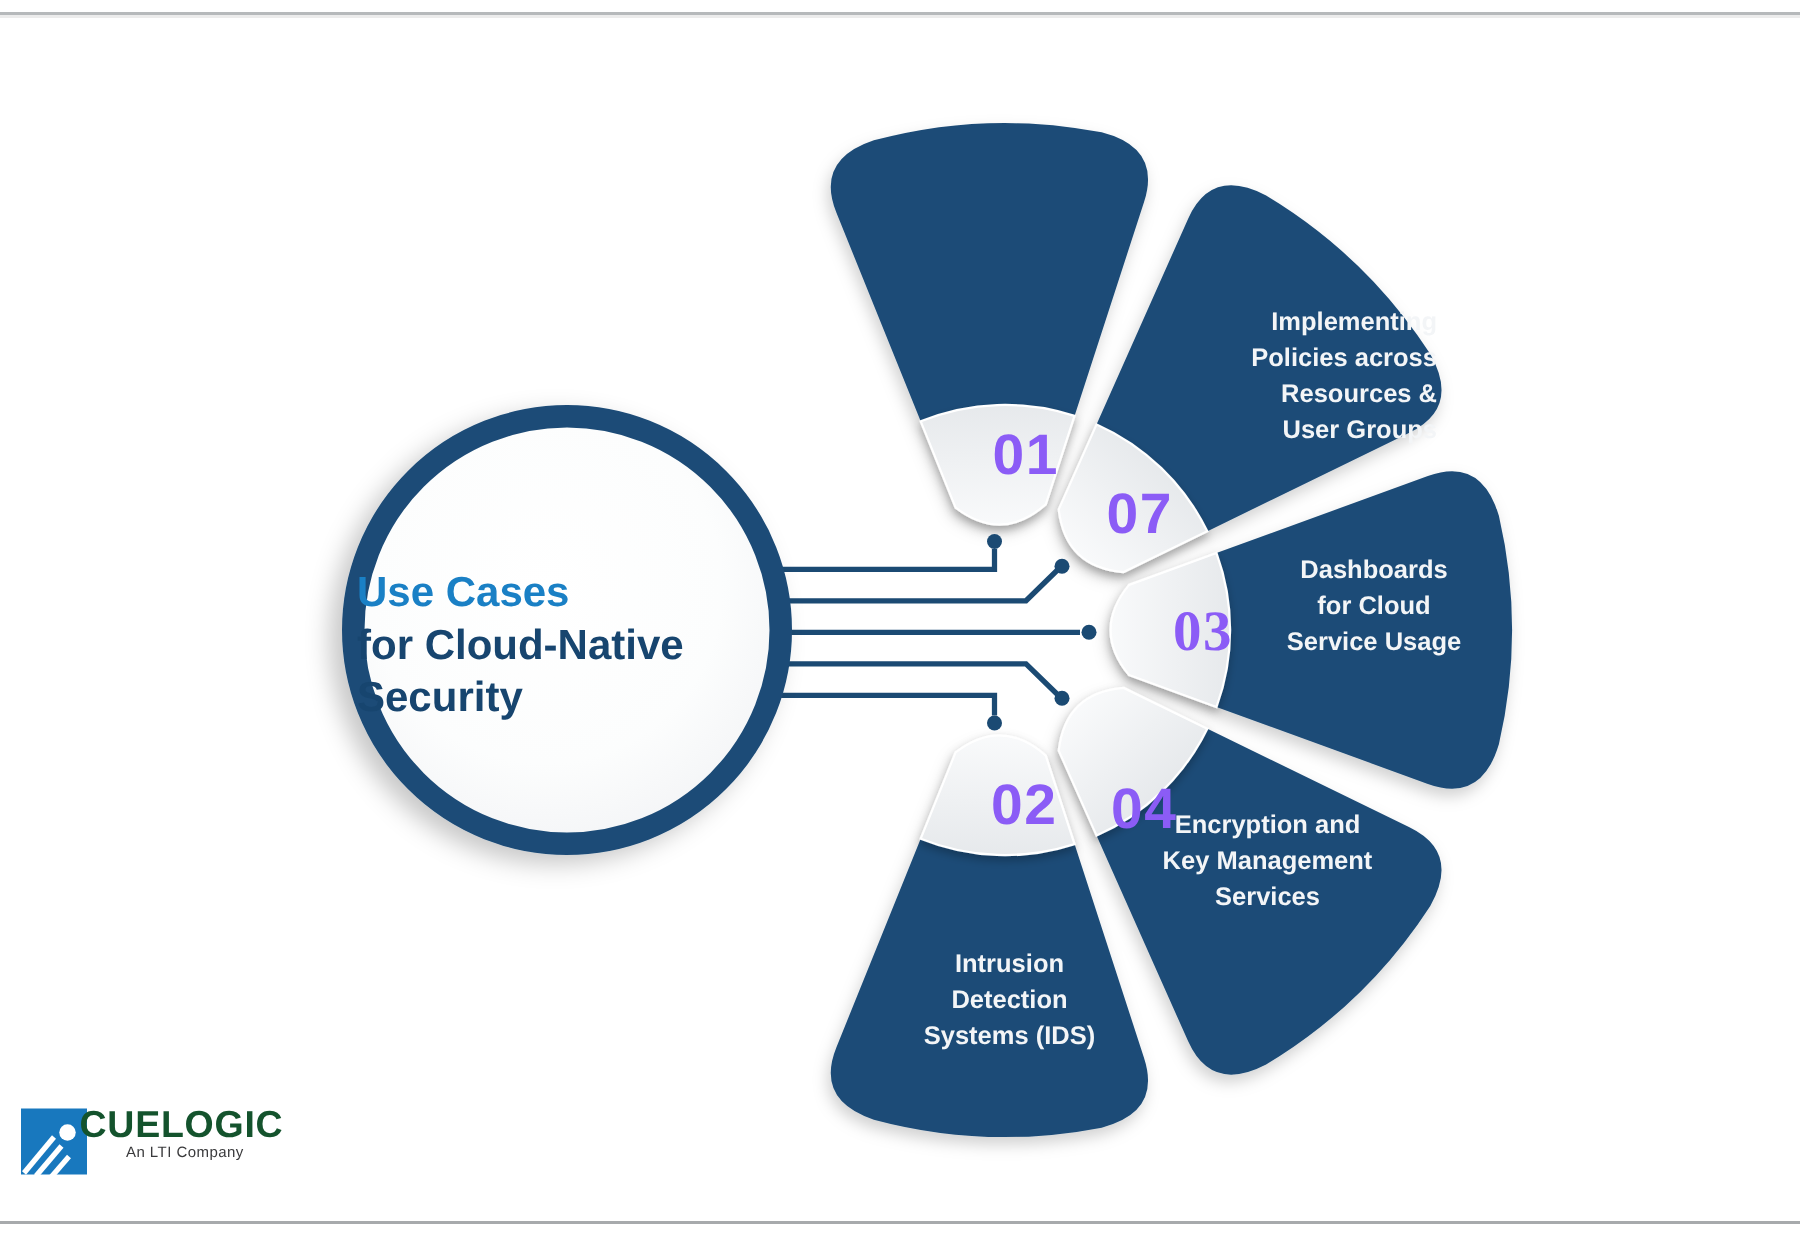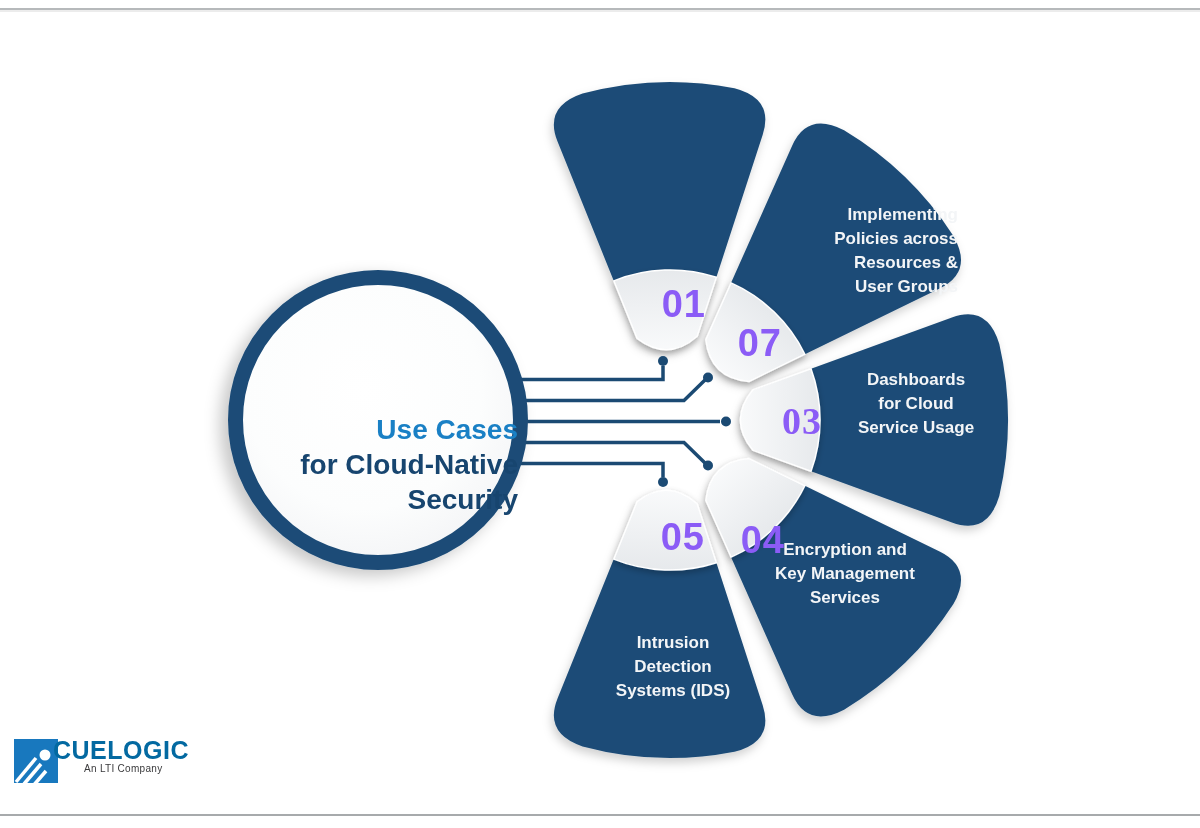--- a/index.html
+++ b/index.html
@@ -21,26 +21,26 @@
   #lbl3{left:806px;top:368px;text-align:center;}
   #lbl4{left:735px;top:538px;}
   #lbl5{left:563px;top:631px;}
   .pnum{position:absolute;width:80px;text-align:right;font-size:38px;line-height:36px;
         font-weight:700;color:#8b5cf6;z-index:5;letter-spacing:1px;}
   #num1{left:626px;top:286px;}
   #num2{left:702px;top:325px;}
   #num3{left:742px;top:403px;font-family:Liberation Serif, serif;}
   #num4{left:705px;top:483px;margin-top:39px;}
   #num5{left:625px;top:519px;}
-  #centerTitle{position:absolute;left:238px;top:377px;width:280px;text-align:right;
-        font-size:28px;line-height:35px;font-weight:700;z-index:5;margin-top:35px;}
+  #centerTitle{position:absolute;left:238px;top:377px;width:280px;text-align:left;
+        font-size:28px;line-height:35px;font-weight:700;z-index:5;}
   #centerTitle .accent{color:#1a80c5;display:block;}
   #centerTitle .navy{color:#17456f;display:block;}
   #logoName{position:absolute;left:53px;top:736px;font-size:25px;font-weight:700;
-        color:#0369a1;letter-spacing:0.5px;z-index:5;}
+        color:#14532d;letter-spacing:0.5px;z-index:5;}
   #logoTag{position:absolute;left:84px;top:763px;font-size:10px;font-weight:400;
         color:#3a3a3c;letter-spacing:0.3px;z-index:5;}
 </style>
 </head>
 <body>
 
 <div id="canvas">
 
   <div class="hairline top"></div>
   <div class="hairline bottom"></div>
@@ -149,18 +149,18 @@
 Key Management
 Services</div>
   <div class="plabel" id="lbl5">Intrusion
 Detection
 Systems (IDS)</div>
 
   <div class="pnum" id="num1">01</div>
   <div class="pnum" id="num2">07</div>
   <div class="pnum" id="num3">03</div>
   <div class="pnum" id="num4">04</div>
-  <div class="pnum" id="num5">05</div>
+  <div class="pnum" id="num5">02</div>
 
   <div id="logoName">CUELOGIC</div>
   <div id="logoTag">An LTI Company</div>
 
 </div>
 
 </body></html>

